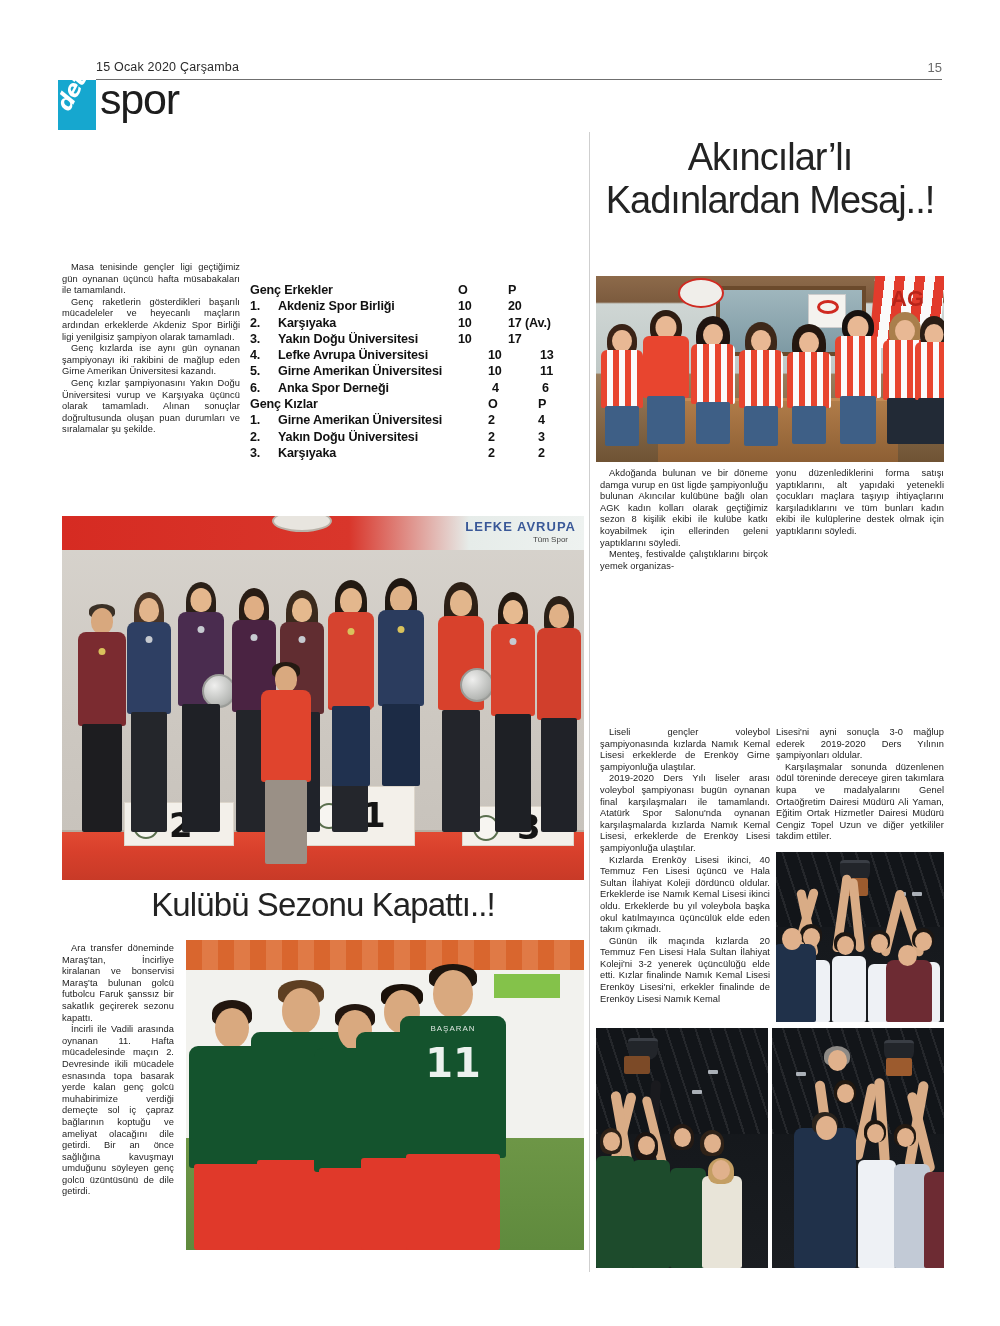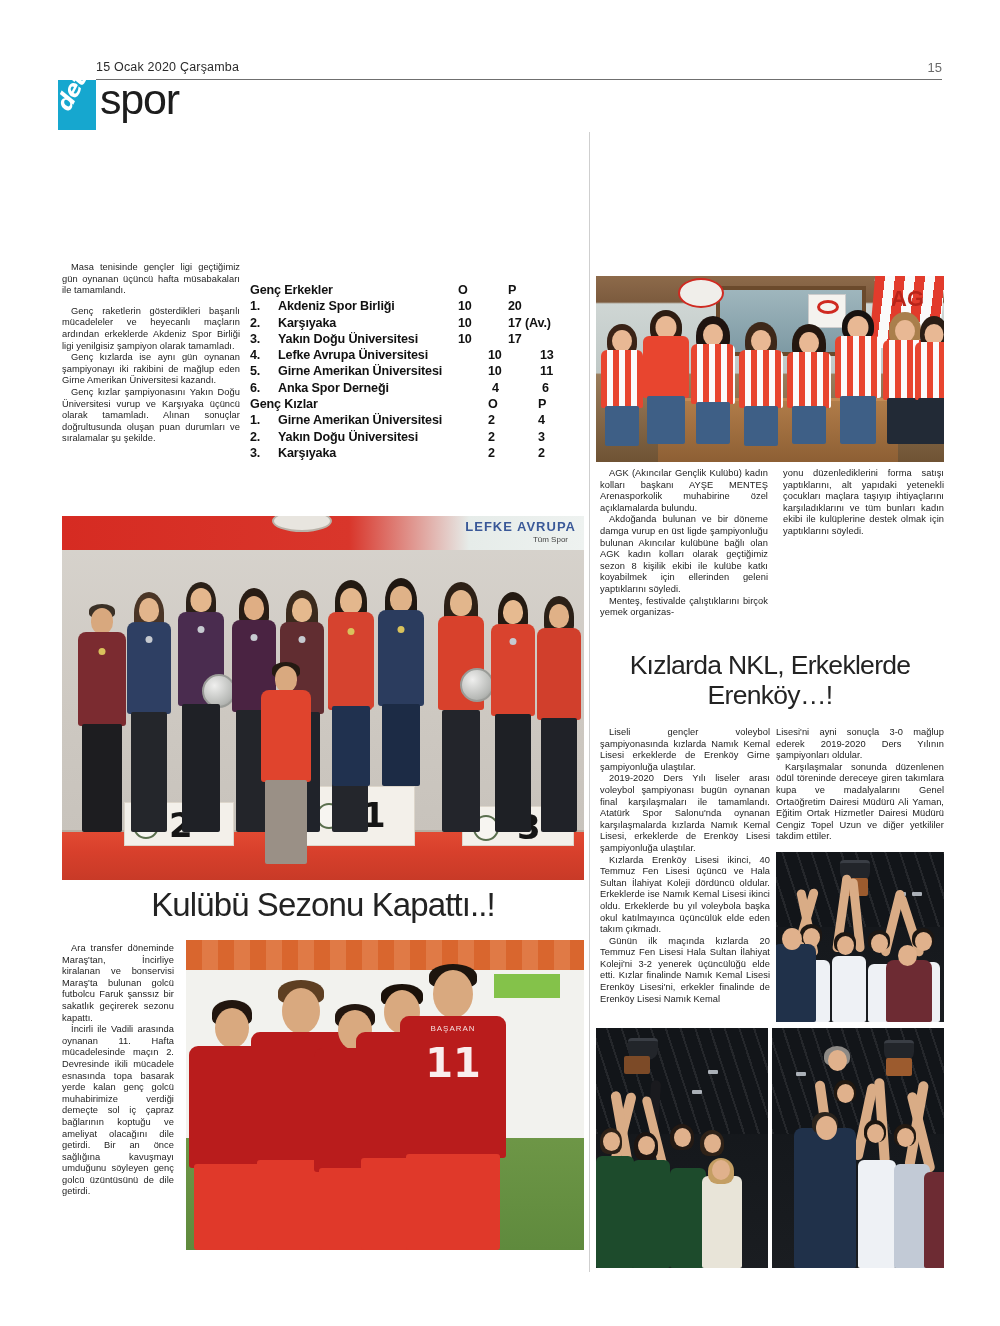--- a/index.html
+++ b/index.html
@@ -79,21 +79,21 @@
   .body-col {
     position:absolute;
     font-size:9.3px;
     line-height:11.6px;
     color:#232323;
     text-align:justify;
     font-family:"Liberation Sans", sans-serif;
     letter-spacing:.05px;
   }
   .body-col p { margin:0; text-indent:9px; }
-  .body-col p.gap { margin-top:9px; }
+  .body-col p.gap { }
 
   
   .intro-col { left:62px; top:262px; width:178px; }
 
   
   .standings {
     position:absolute; left:250px; top:282px; width:334px;
     font-size:12.6px; font-weight:700; color:#111;
     line-height:16.3px;
     font-family:"Liberation Sans", sans-serif;
@@ -191,21 +191,21 @@
   
   #photo-football { left:186px; top:940px; width:398px; height:310px; }
   .fb-bg { position:absolute; inset:0; background:linear-gradient(#6b9145 0%, #79a04e 35%, #5f8a3d 100%); }
   .fb-stand { position:absolute; left:0; top:0; width:100%; height:34px;
      background:repeating-linear-gradient(90deg,#d9662e 0 16px,#e07a46 16px 32px); }
   .fb-board { position:absolute; left:0; top:30px; width:100%; height:168px; background:#f2f2ee; }
   .fb-green { position:absolute; right:24px; top:4px; width:66px; height:24px; background:#84c24a; }
   .fb-player { position:absolute; bottom:0; }
   .f-head { position:absolute; left:50%; transform:translateX(-50%); border-radius:50%; background:#d9a97f; }
   .f-hair { position:absolute; left:50%; transform:translateX(-50%); border-radius:50% 50% 30% 30%; background:#22160f; }
-  .f-shirt { position:absolute; left:50%; transform:translateX(-50%); background:#b91c1c; border-radius:9px 9px 3px 3px; }
+  .f-shirt { position:absolute; left:50%; transform:translateX(-50%); background:#14532d; border-radius:9px 9px 3px 3px; }
   .f-shorts { position:absolute; left:50%; transform:translateX(-50%); background:#e0392a; border-radius:3px; }
   .f-num { position:absolute; left:50%; transform:translateX(-50%); color:#fff; font-size:40px;
      font-weight:700; font-family:"DejaVu Sans", sans-serif; opacity:.92; }
   .f-name { position:absolute; left:50%; transform:translateX(-50%); color:#fff; font-size:8px;
      letter-spacing:1px; opacity:.85; }
 </style>
 </head>
 <body>
 
 <div class="page">
@@ -419,20 +419,21 @@
     </div>
 
     <div class="person" style="left:196px; bottom:18px; width:56px; height:200px;">
       <div class="p-hair" style="top:0; width:28px; height:16px; background:#241a12;"></div>
       <div class="p-head" style="top:4px; width:22px; height:26px; background:#d9a97f;"></div>
       <div class="p-torso" style="top:28px; width:50px; height:92px; background:#e0442d;"></div>
       <div class="p-legs" style="top:118px; width:42px; height:84px; background:#9a9086;"></div>
     </div>
   </div>
 
+  <div class="hl hl-akincilar">Akıncılar’lı Kadınlardan Mesaj..!</div>
 
   <div class="photo" id="photo-agk">
     <div class="agk-bg"></div>
     <div class="agk-window"></div>
     <div class="agk-logo"></div>
     <div class="agk-sign">
         <div class="agk-signdot"></div>
       </div>
     <div class="agk-flag"></div>
     <div class="agk-flagtxt">AG</div>
@@ -482,29 +483,27 @@
     </div>
     <div class="agk-woman" style="left:318px; width:40px; height:128px;">
       <div class="w-hair" style="top:0; width:28px; height:34px; background:#2a1d14;"></div>
       <div class="w-head" style="top:8px; width:19px; height:21px;"></div>
       <div class="w-shirt" style="top:26px; width:38px; height:58px;"></div>
       <div class="w-jeans" style="top:82px; width:32px; height:46px; background:#222a36;"></div>
     </div>
   </div>
 
   <div class="body-col akin-col-a">
-    <p>AGK (Akıncılar Gençlik Kulübü) kadın kolları başkanı AYŞE MENTEŞ Arenasporkolik muhabirine özel açıklamalarda bulundu.</p>
     <p>Akdoğanda bulunan ve bir döneme damga vurup en üst ligde şampiyonluğu bulunan Akıncılar kulübüne bağlı olan AGK kadın kolları olarak geçtiğimiz sezon 8 kişilik ekibi ile kulübe katkı koyabilmek için ellerinden geleni yaptıklarını söyledi.</p>
     <p>Menteş, festivalde çalıştıklarını birçok yemek organizas-</p>
   </div>
   <div class="body-col akin-col-b">
-    <p style="text-indent:0;margin-left:7px;">yonu düzenlediklerini forma satışı yaptıklarını, alt yapıdaki yetenekli çocukları maçlara taşıyıp ihtiyaçlarını karşıladıklarını ve tüm bunları kadın ekibi ile kulüplerine destek olmak için yaptıklarını söyledi.</p>
-  </div>
-
-  <div class="hl hl-kizlarda">Kızlarda NKL, Erkeklerde Erenköy…!</div>
+    <p style="text-indent:0;">yonu düzenlediklerini forma satışı yaptıklarını, alt yapıdaki yetenekli çocukları maçlara taşıyıp ihtiyaçlarını karşıladıklarını ve tüm bunları kadın ekibi ile kulüplerine destek olmak için yaptıklarını söyledi.</p>
+  </div>
+
 
   <div class="body-col nkl-col-a">
     <p>Liseli gençler voleybol şampiyonasında kızlarda Namık Kemal Lisesi erkeklerde de Erenköy Girne şampiyonluğa ulaştılar.</p>
     <p>2019-2020 Ders Yılı liseler arası voleybol şampiyonası bugün oynanan final karşılaşmaları ile tamamlandı. Atatürk Spor Salonu'nda oynanan karşılaşmalarda kızlarda Namık Kemal Lisesi, erkeklerde de Erenköy Lisesi şampiyonluğa ulaştılar.</p>
     <p>Kızlarda Erenköy Lisesi ikinci, 40 Temmuz Fen Lisesi üçüncü ve Hala Sultan İlahiyat Koleji dördüncü oldular. Erkeklerde ise Namık Kemal Lisesi ikinci oldu. Erkeklerde bu yıl voleybola başka okul katılmayınca üçüncülük elde eden takım çıkmadı.</p>
     <p>Günün ilk maçında kızlarda 20 Temmuz Fen Lisesi Hala Sultan İlahiyat Koleji'ni 3-2 yenerek üçüncülüğü elde etti. Kızlar finalinde Namık Kemal Lisesi Erenköy Lisesi'ni, erkekler finalinde de Erenköy Lisesi Namık Kemal</p>
   </div>
   <div class="body-col nkl-col-b">
     <p style="text-indent:0;">Lisesi'ni ayni sonuçla 3-0 mağlup ederek 2019-2020 Ders Yılının şampiyonları oldular.</p>
     <p>Karşılaşmalar sonunda düzenlenen ödül töreninde dereceye giren takımlara kupa ve madalyalarını Genel Ortaöğretim Dairesi Müdürü Ali Yaman, Eğitim Ortak Hizmetler Dairesi Müdürü Cengiz Topel Uzun ve diğer yetkililer takdim ettiler.</p>

